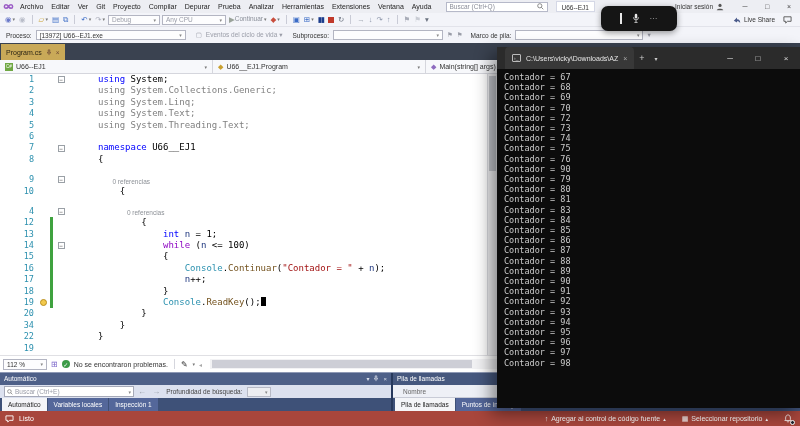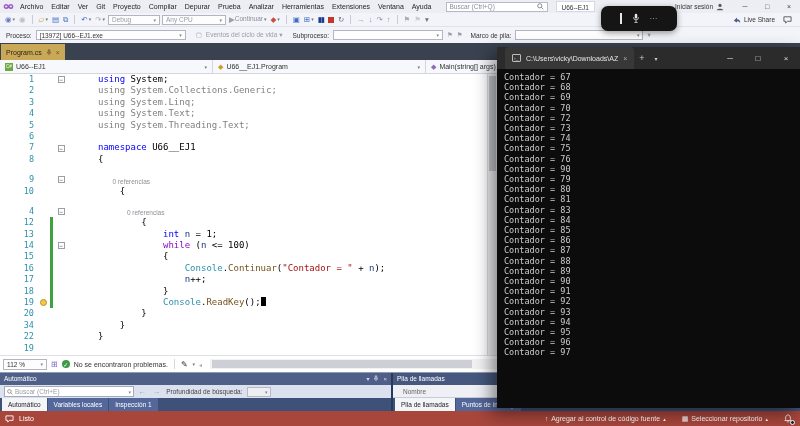--- a/index.html
+++ b/index.html
@@ -605,20 +605,21 @@
         <div class="con-line">Contador = 88</div>
         <div class="con-line">Contador = 89</div>
         <div class="con-line">Contador = 90</div>
         <div class="con-line">Contador = 91</div>
         <div class="con-line">Contador = 92</div>
         <div class="con-line">Contador = 93</div>
         <div class="con-line">Contador = 94</div>
         <div class="con-line">Contador = 95</div>
         <div class="con-line">Contador = 96</div>
         <div class="con-line">Contador = 97</div>
+        <div class="con-line">Contador = 98</div>
       </div>
   </div>
 
   <div class="voice-pill">
     <span class="cursor-bar"></span>
     <svg width="8" height="11" viewBox="0 0 10 14">
       <rect x="3.4" y="1" width="3.2" height="6" rx="1.6" fill="#E8E8E8"></rect>
       <path d="M1.8 5.5 a3.2 3.2 0 0 0 6.4 0" fill="none" stroke="#E8E8E8" stroke-width="1"></path>
       <line x1="5" y1="9" x2="5" y2="11.5" stroke="#E8E8E8" stroke-width="1"></line>
       <line x1="3" y1="12" x2="7" y2="12" stroke="#E8E8E8" stroke-width="1"></line>

